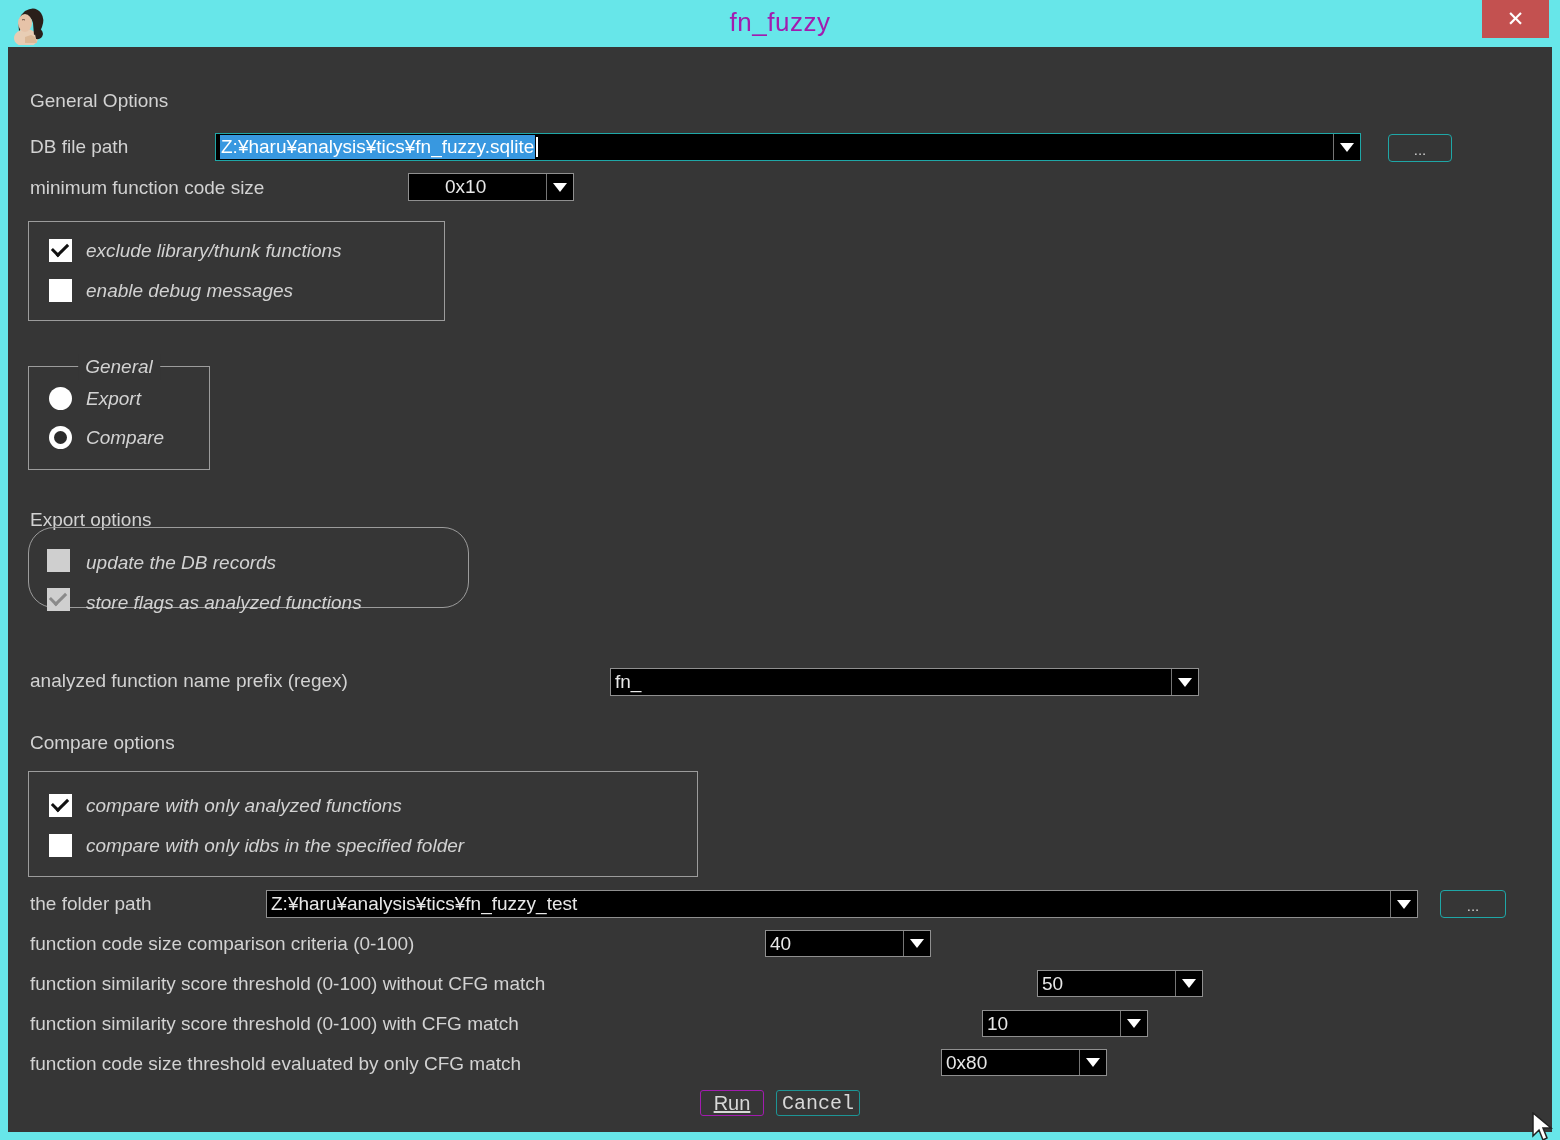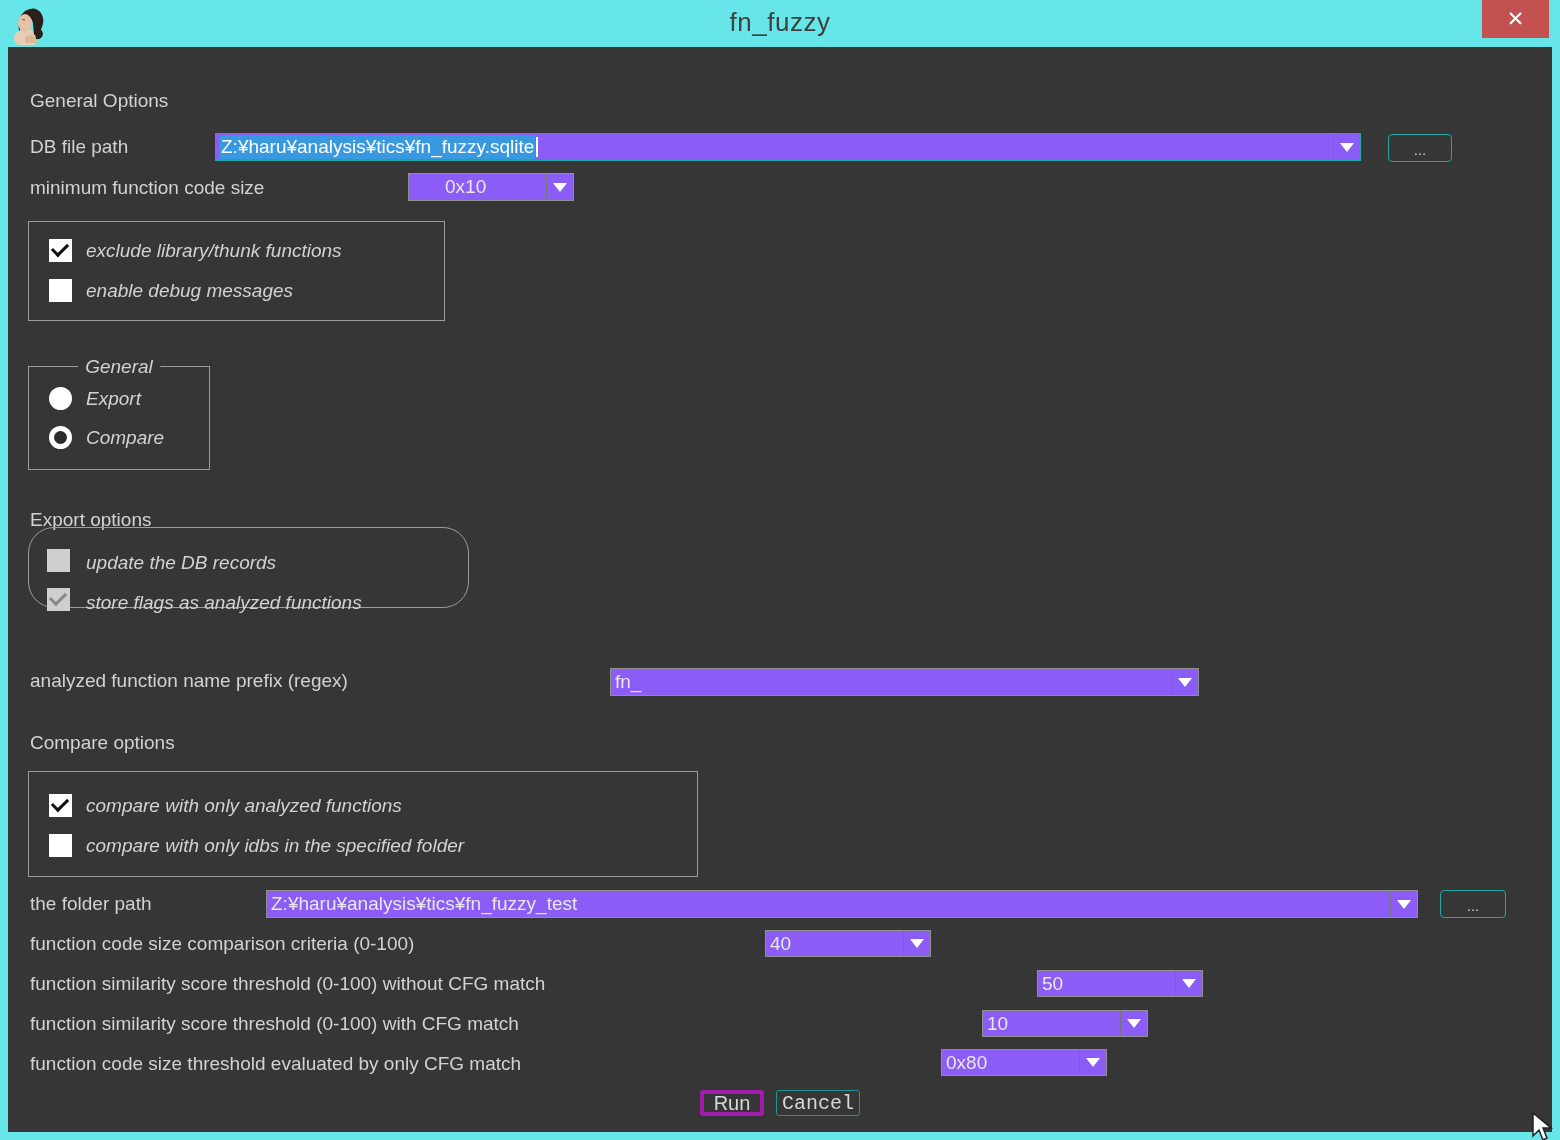--- a/index.html
+++ b/index.html
@@ -8,37 +8,37 @@
     font-family:"Liberation Sans","DejaVu Sans",sans-serif;
     background:#67e6e9;
   }
   .window{position:absolute;inset:0;}
   
   .titlebar{position:absolute;left:0;top:0;width:1560px;height:47px;background:#67e6e9;}
   .app-icon{position:absolute;left:9px;top:3px;width:38px;height:42px;}
   .title-text{
     position:absolute;left:0;top:0;width:100%;height:44px;
     display:flex;align-items:center;justify-content:center;
-    font-size:26px;color:#404040;letter-spacing:0.5px;
+    font-size:26px;color:#a21caf;letter-spacing:0.5px;
   }
   .close-btn{
     position:absolute;right:11px;top:0;width:67px;height:38px;
     background:#c35150;display:flex;align-items:center;justify-content:center;
     color:#fff;font-size:21px;cursor:pointer;
   }
   
   .content{
     position:absolute;left:8px;top:47px;width:1544px;height:1085px;
     background:#363636;color:#d2d2d2;font-size:19px;
   }
   .lbl{position:absolute;white-space:nowrap;line-height:24px;}
   .section-lbl{position:absolute;white-space:nowrap;line-height:24px;}
   
   .combo{
-    position:absolute;background:#8b5cf6;border:1px solid #8f8f8f;
+    position:absolute;background:#000000;border:1px solid #8f8f8f;
     display:flex;align-items:stretch;box-sizing:border-box;height:28px;
   }
   .combo.focused{border-color:#1fa7a7;}
   .combo .val{
     flex:1;display:flex;align-items:center;padding:0 4px;
     color:#e8e8e8;white-space:nowrap;overflow:hidden;font-size:19px;
   }
   .combo .arrow-box{
     width:26px;border-left:1px solid #757575;
     display:flex;align-items:center;justify-content:center;flex:none;
@@ -73,21 +73,21 @@
   .radio{position:absolute;width:23px;height:23px;background:#ffffff;border-radius:50%;}
   .radio .dot{
     position:absolute;left:5px;top:5px;width:13px;height:13px;border-radius:50%;background:#2b2b2b;
   }
   
   .action-btn{
     position:absolute;box-sizing:border-box;background:#363636;border-radius:3px;
     color:#d8d8d8;font-size:20px;display:flex;align-items:center;justify-content:center;
     cursor:pointer;height:26px;
   }
-  .run{border:4px solid #a21caf;}
+  .run{border:1px solid #a21caf;text-decoration:underline;}
   .cancel{border:1px solid #1d9595;}
   .cursor-glyph{position:absolute;right:-4px;bottom:-10px;width:26px;height:30px;}
 </style>
 </head>
 <body>
 
 <div class="window">
 
   <div class="titlebar">
     <svg class="app-icon" viewBox="0 0 38 42">

